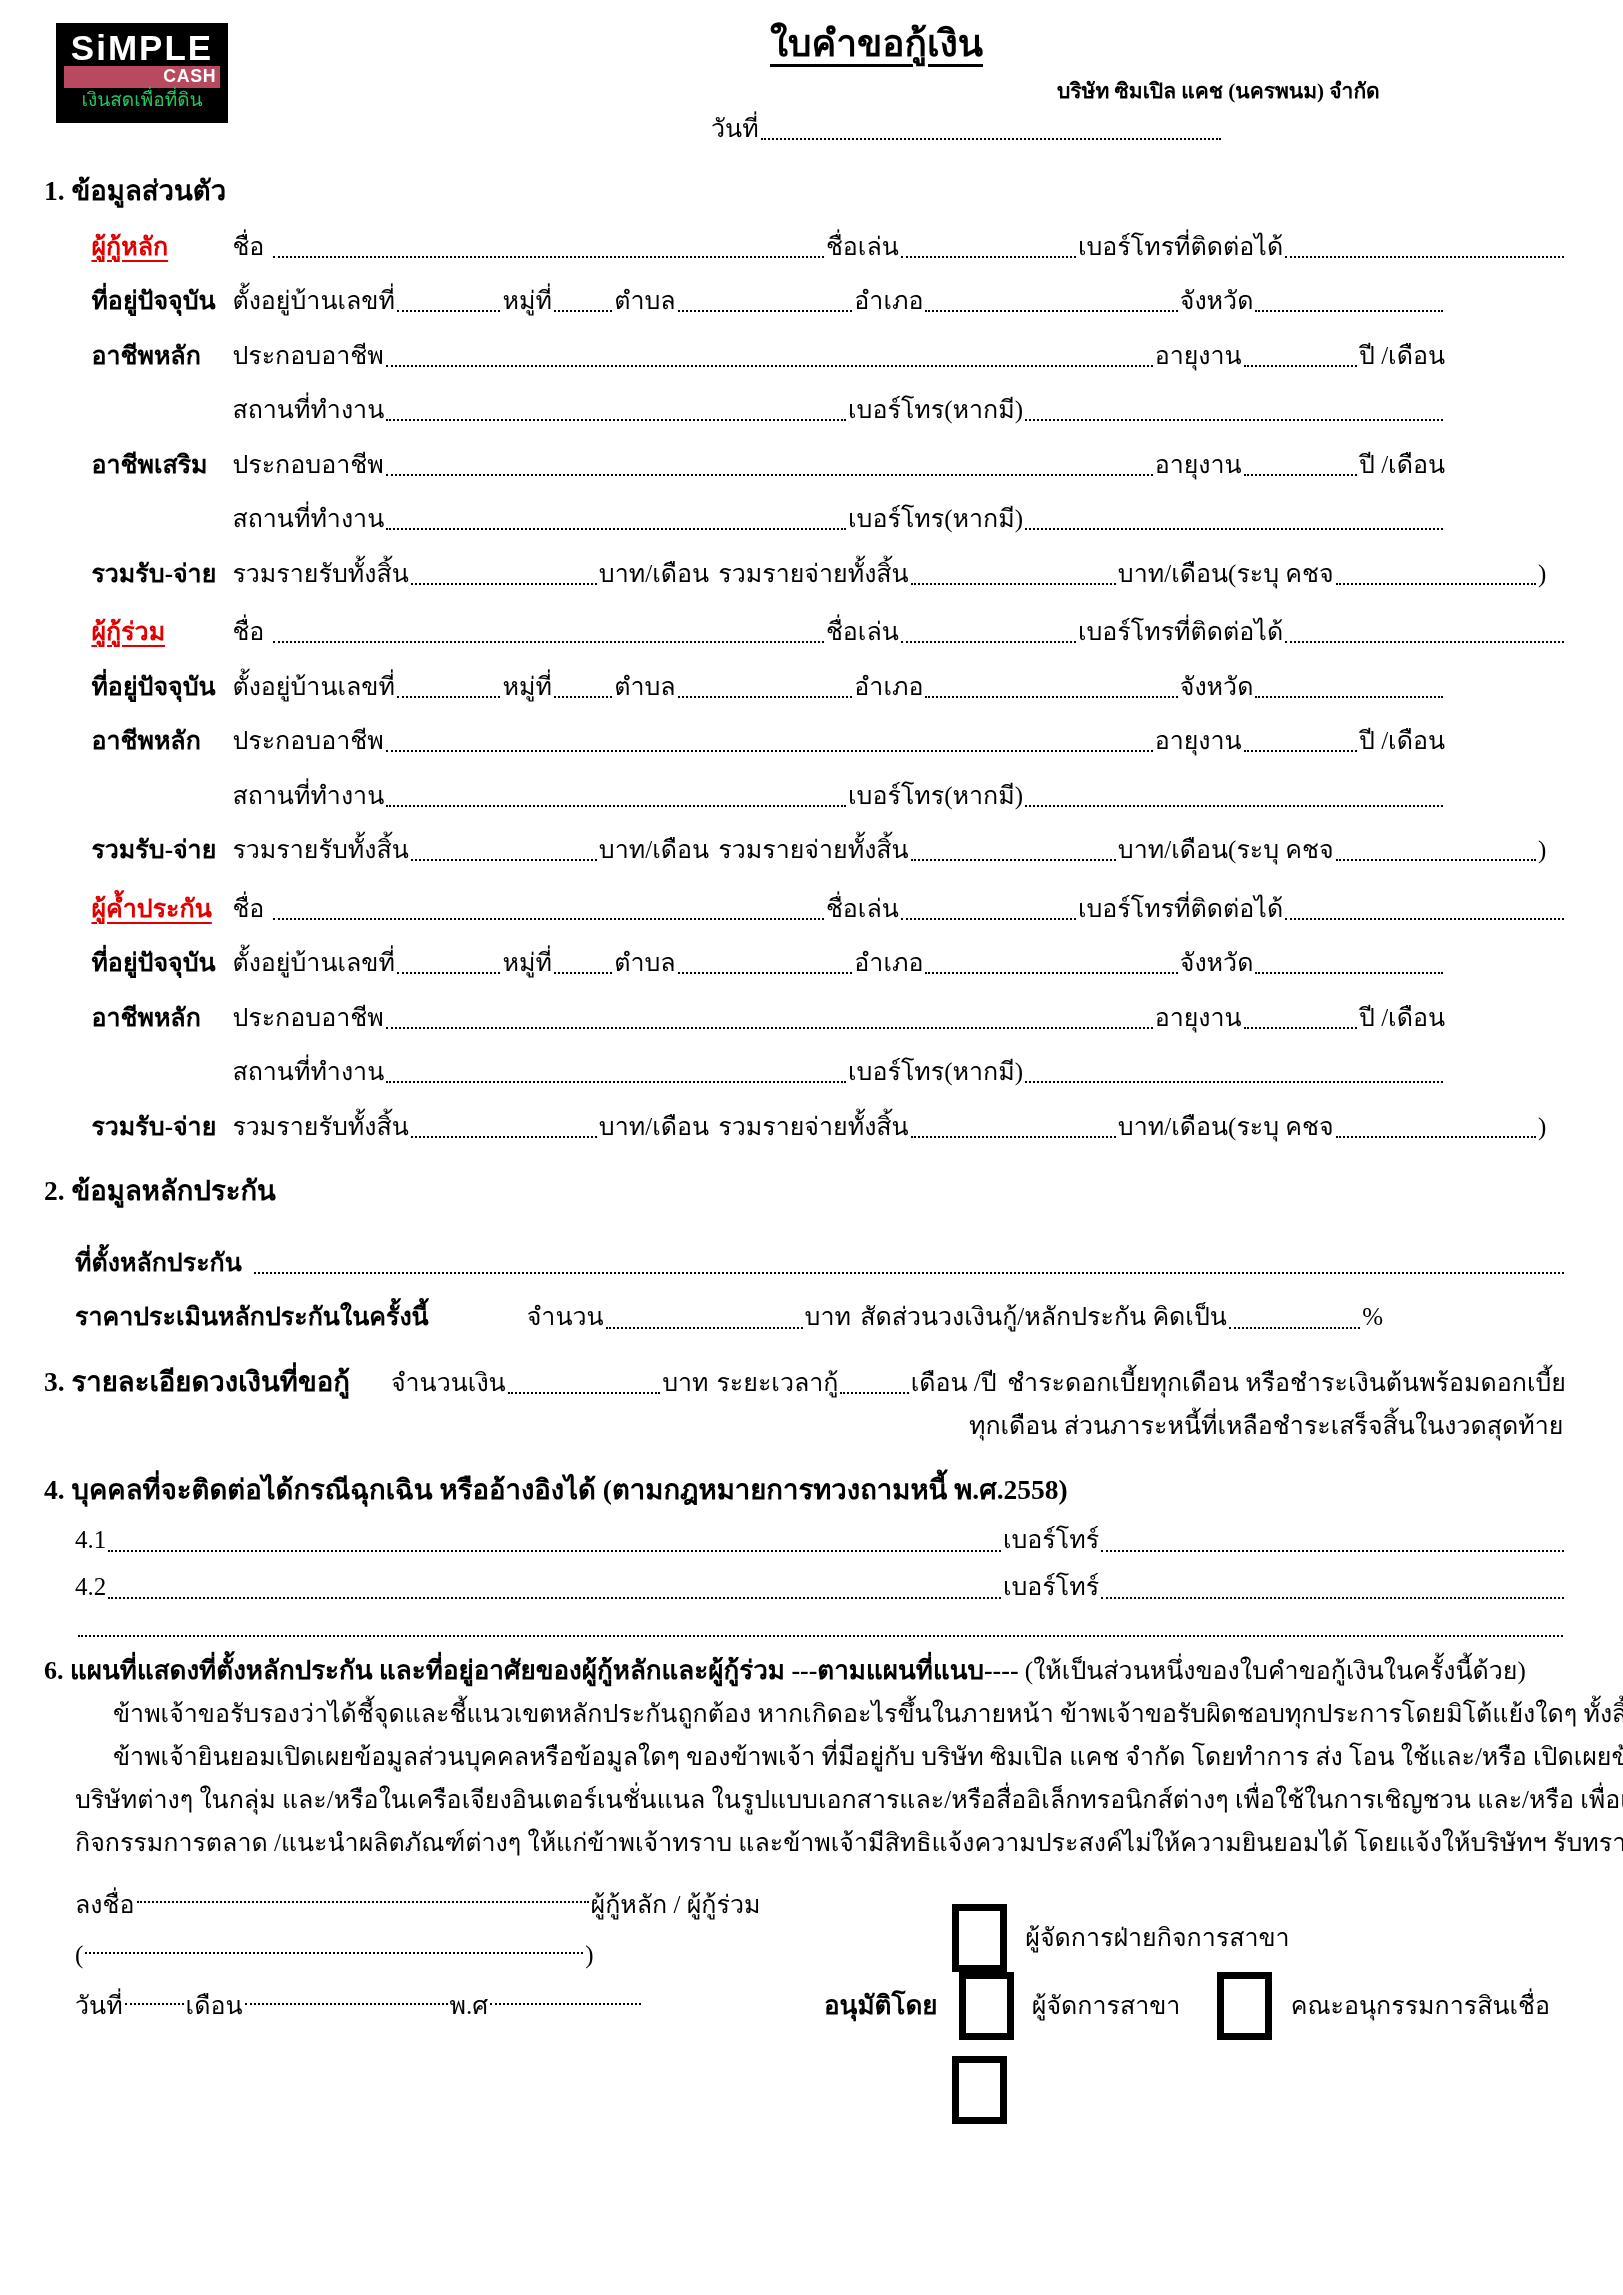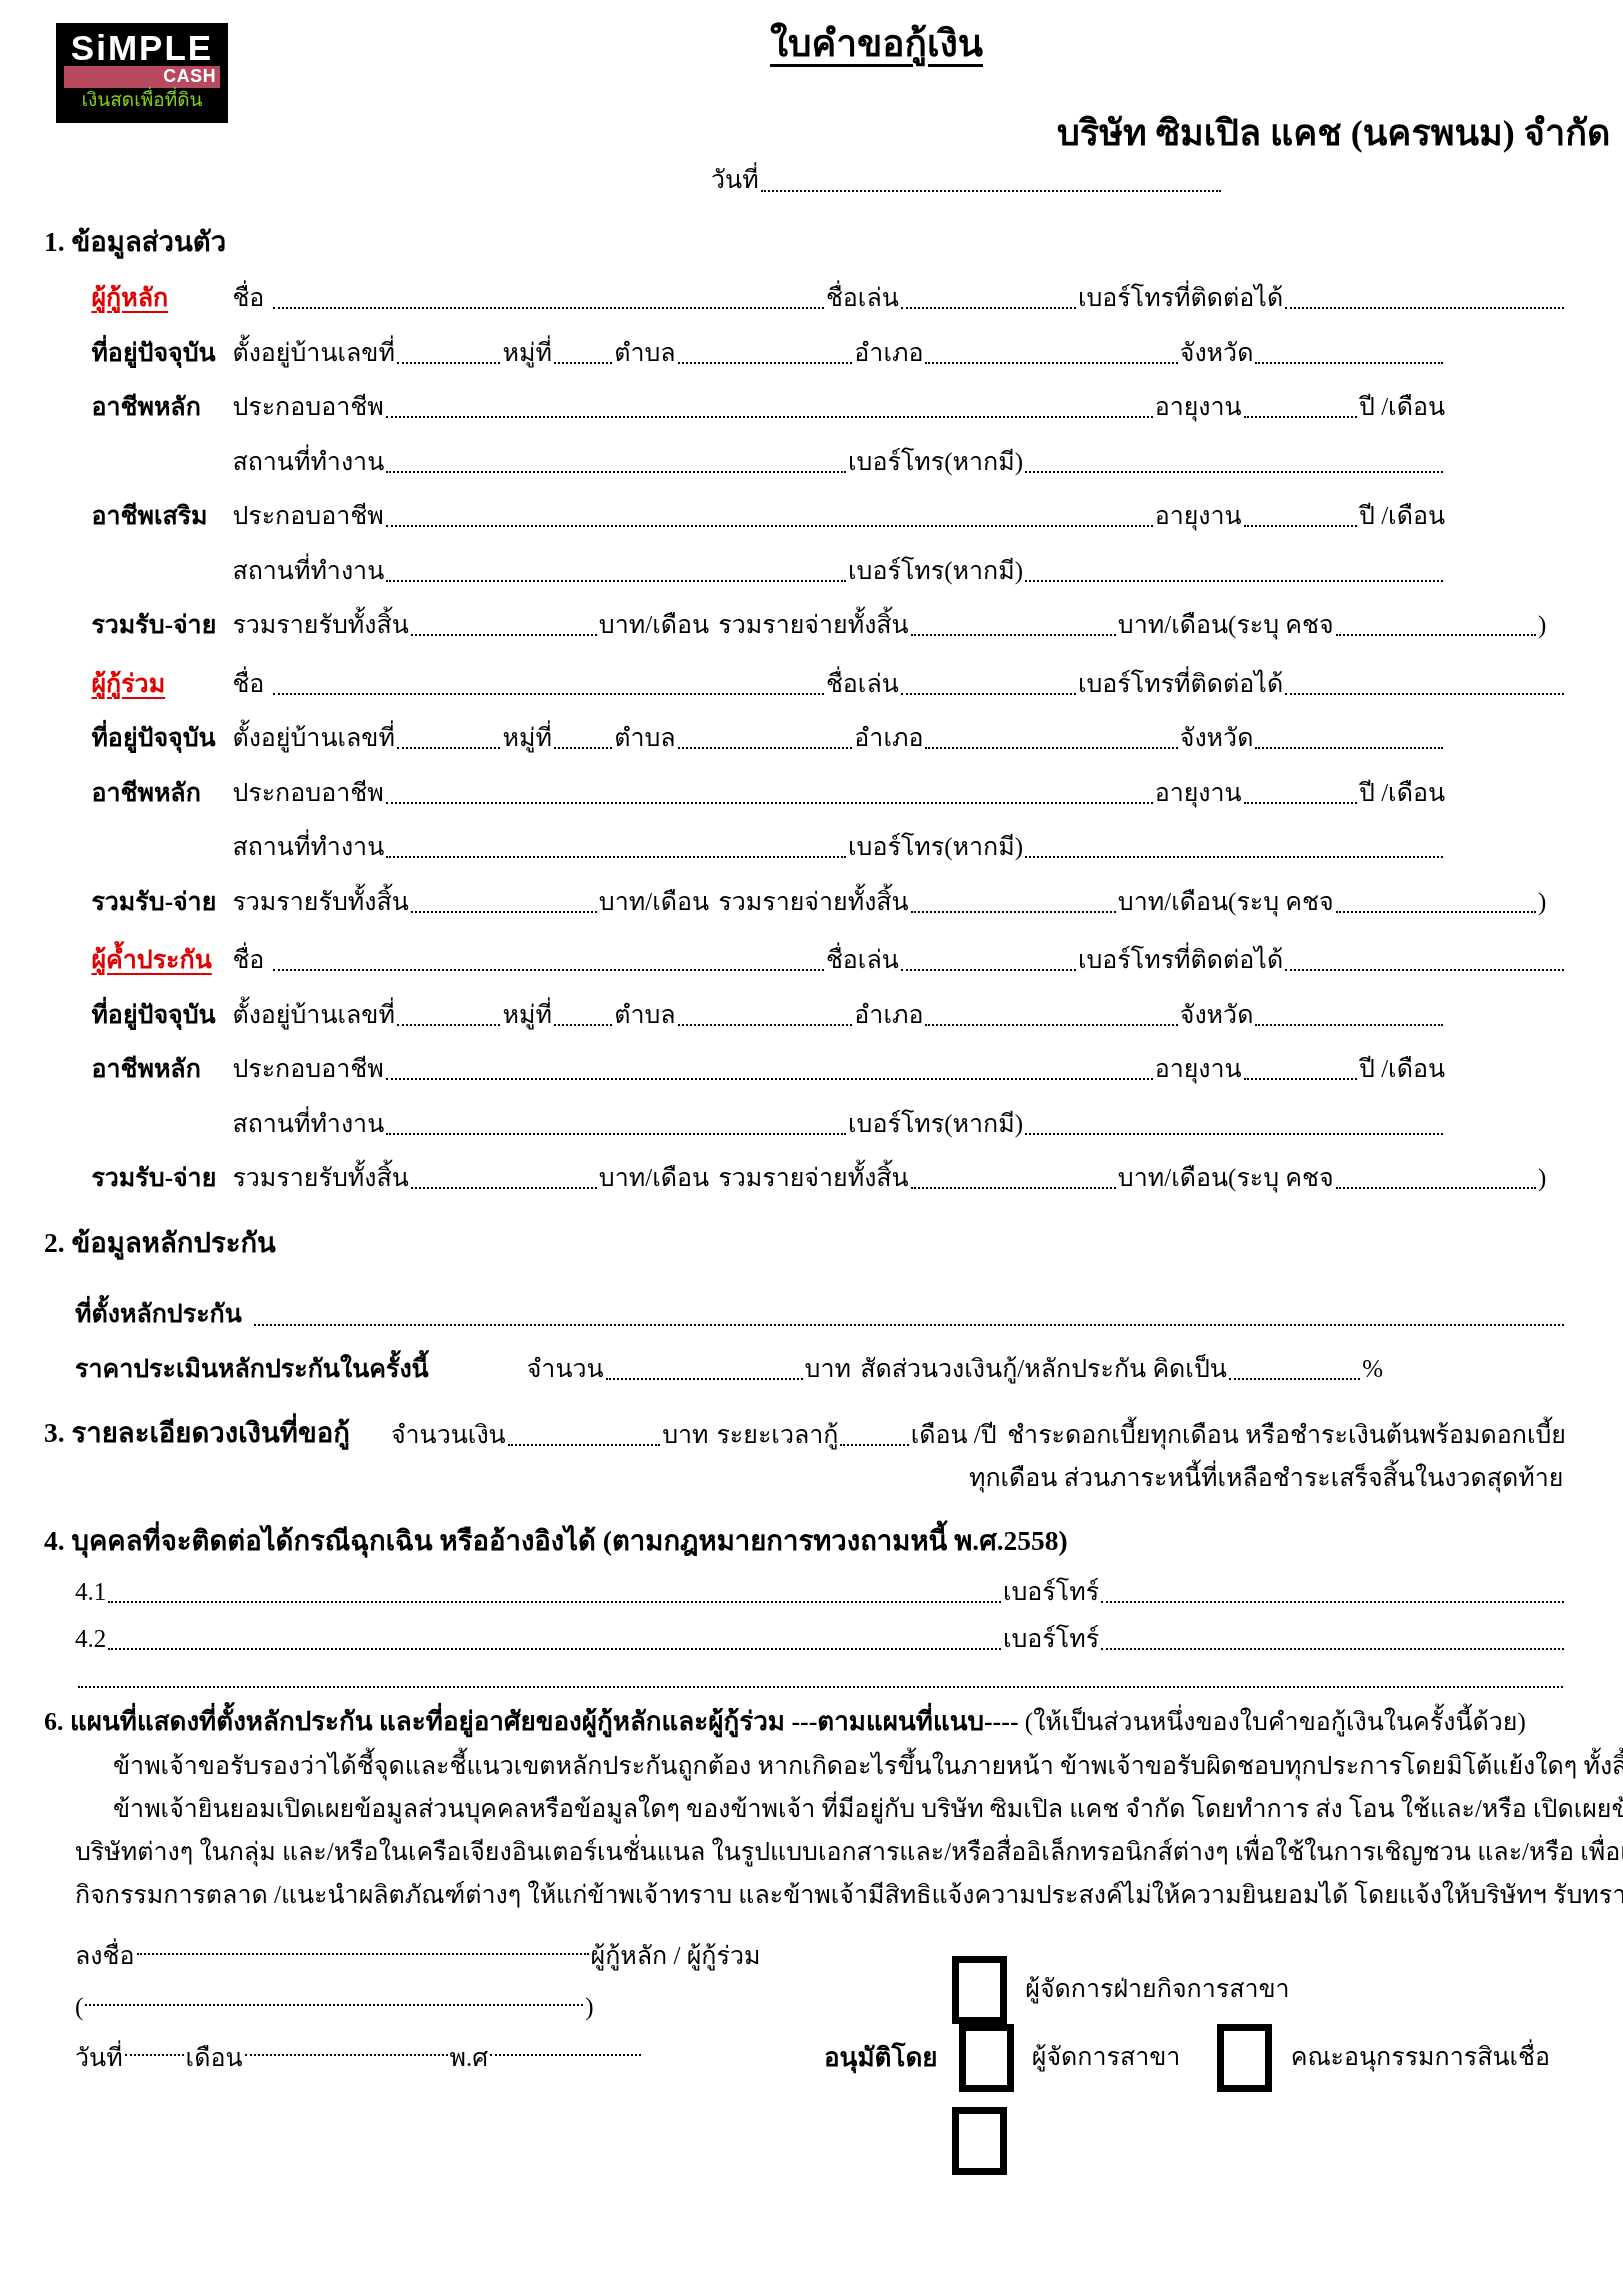--- a/index.html
+++ b/index.html
@@ -19,25 +19,25 @@
   .dots{border-bottom:2.6px dotted #000;margin:0 2px 5.2px 2px;min-width:15.7px;}
   .short{padding-right:121px;}
   .mid{padding-right:59px;}
   
   .logo{position:absolute;left:56px;top:23px;width:172px;height:100px;background:#000;
         display:flex;flex-direction:column;align-items:center;box-sizing:border-box;padding:6.5px 7.9px 5.2px 7.9px;
         font-family:"Liberation Sans", sans-serif;}
   .logo-brand{color:#fff;font-weight:bold;font-size:35px;letter-spacing:2px;line-height:1;}
   .logo-bar{width:100%;height:22px;background:#b8495f;margin-top:1.3px;display:flex;justify-content:flex-end;align-items:center;}
   .logo-cash{color:#fff;font-weight:bold;font-size:17.7px;padding-right:3.9px;letter-spacing:0.7px;}
-  .logo-tag{color:#84cc16;font-size:19px;margin-top:2px;line-height:1;}
+  .logo-tag{color:#22c55e;font-size:19px;margin-top:2px;line-height:1;}
   
   .title-wrap{text-align:center;transform:translateX(56px);margin-top:1.3px;}
   .title{font-size:37px;font-weight:bold;text-decoration:underline;text-decoration-thickness:2.6px;text-underline-offset:7.9px;white-space:nowrap;}
-  .company{font-weight:bold;font-size:36px;margin-top:42px;margin-left:982px;white-space:nowrap;}
+  .company{font-weight:bold;font-size:21px;margin-top:10px;margin-left:982px;white-space:nowrap;}
   .topdate{display:flex;align-items:flex-end;margin-top:7.9px;margin-left:636px;width:512px;}
   
   .cbrow{display:flex;align-items:center;margin-top:25px;margin-left:16.4px;}
   .cb{width:68px;height:51px;border:8.5px solid #000;background:#fff;flex:none;box-sizing:content-box;}
   
   .cb2{width:41px;height:54px;border:7.2px solid #000;background:#fff;flex:none;margin-right:18.3px;box-sizing:content-box;}
   .para{margin-top:10.5px;white-space:nowrap;}
   .indent{margin-left:38px;}
   .sigwrap{display:flex;margin-top:29px;}
   .sigL{flex:0 0 723px;}

